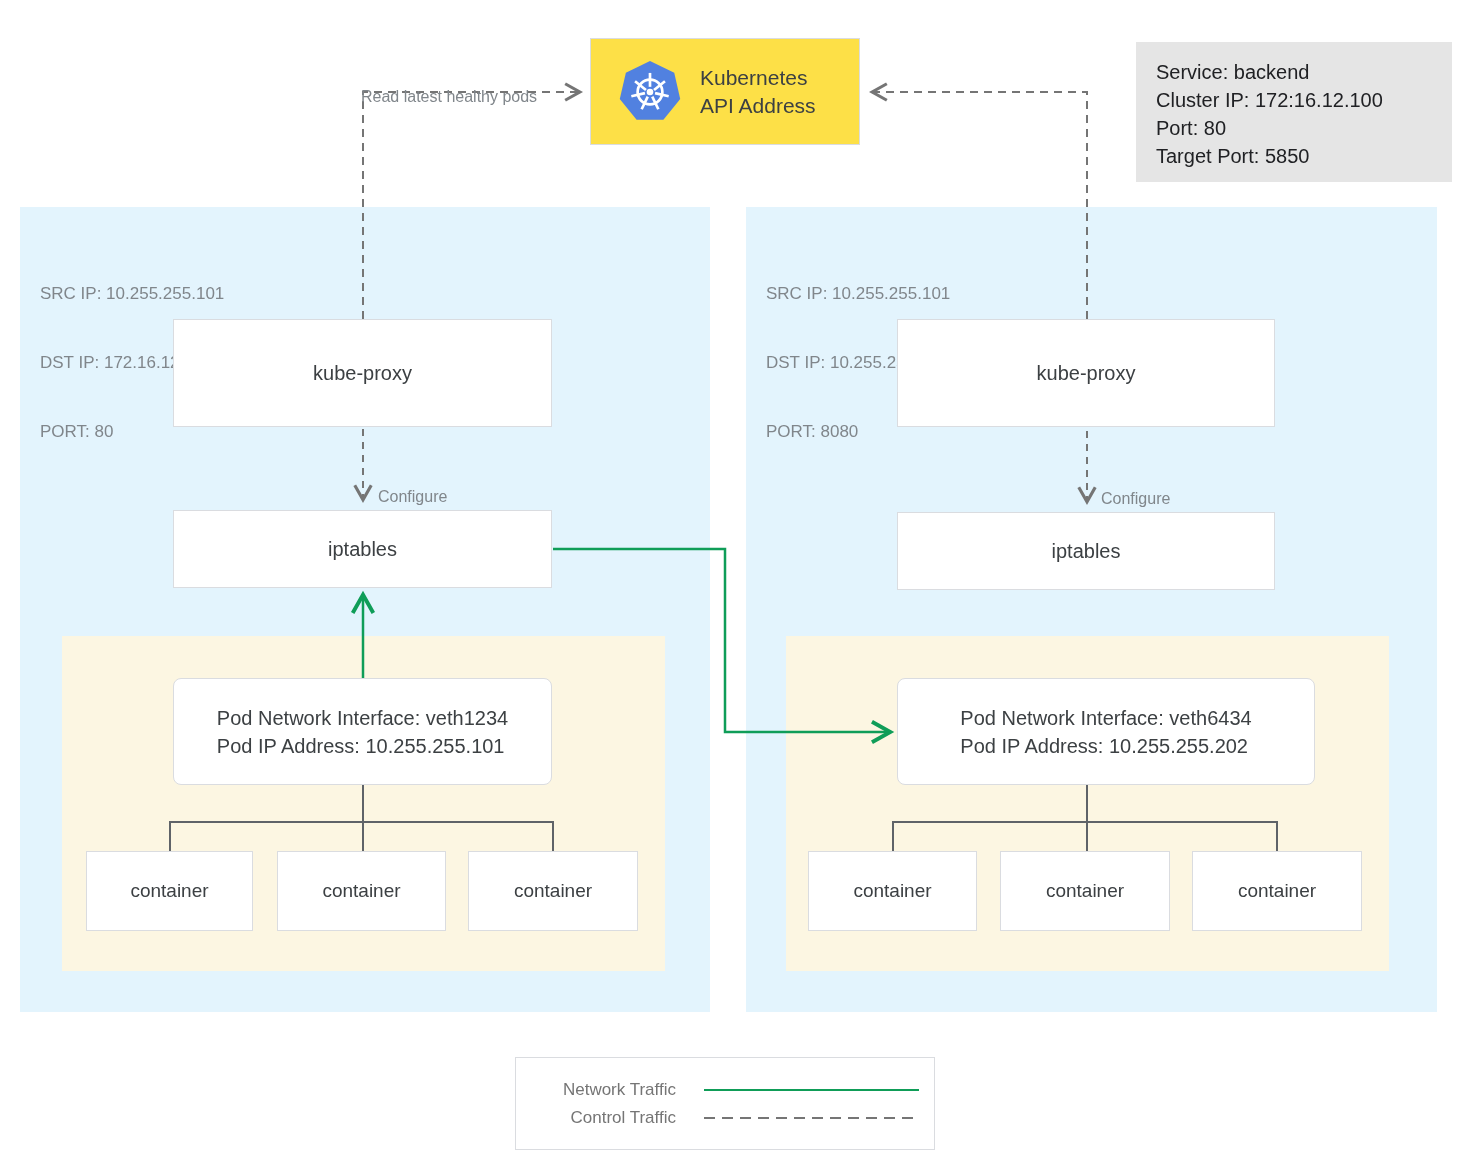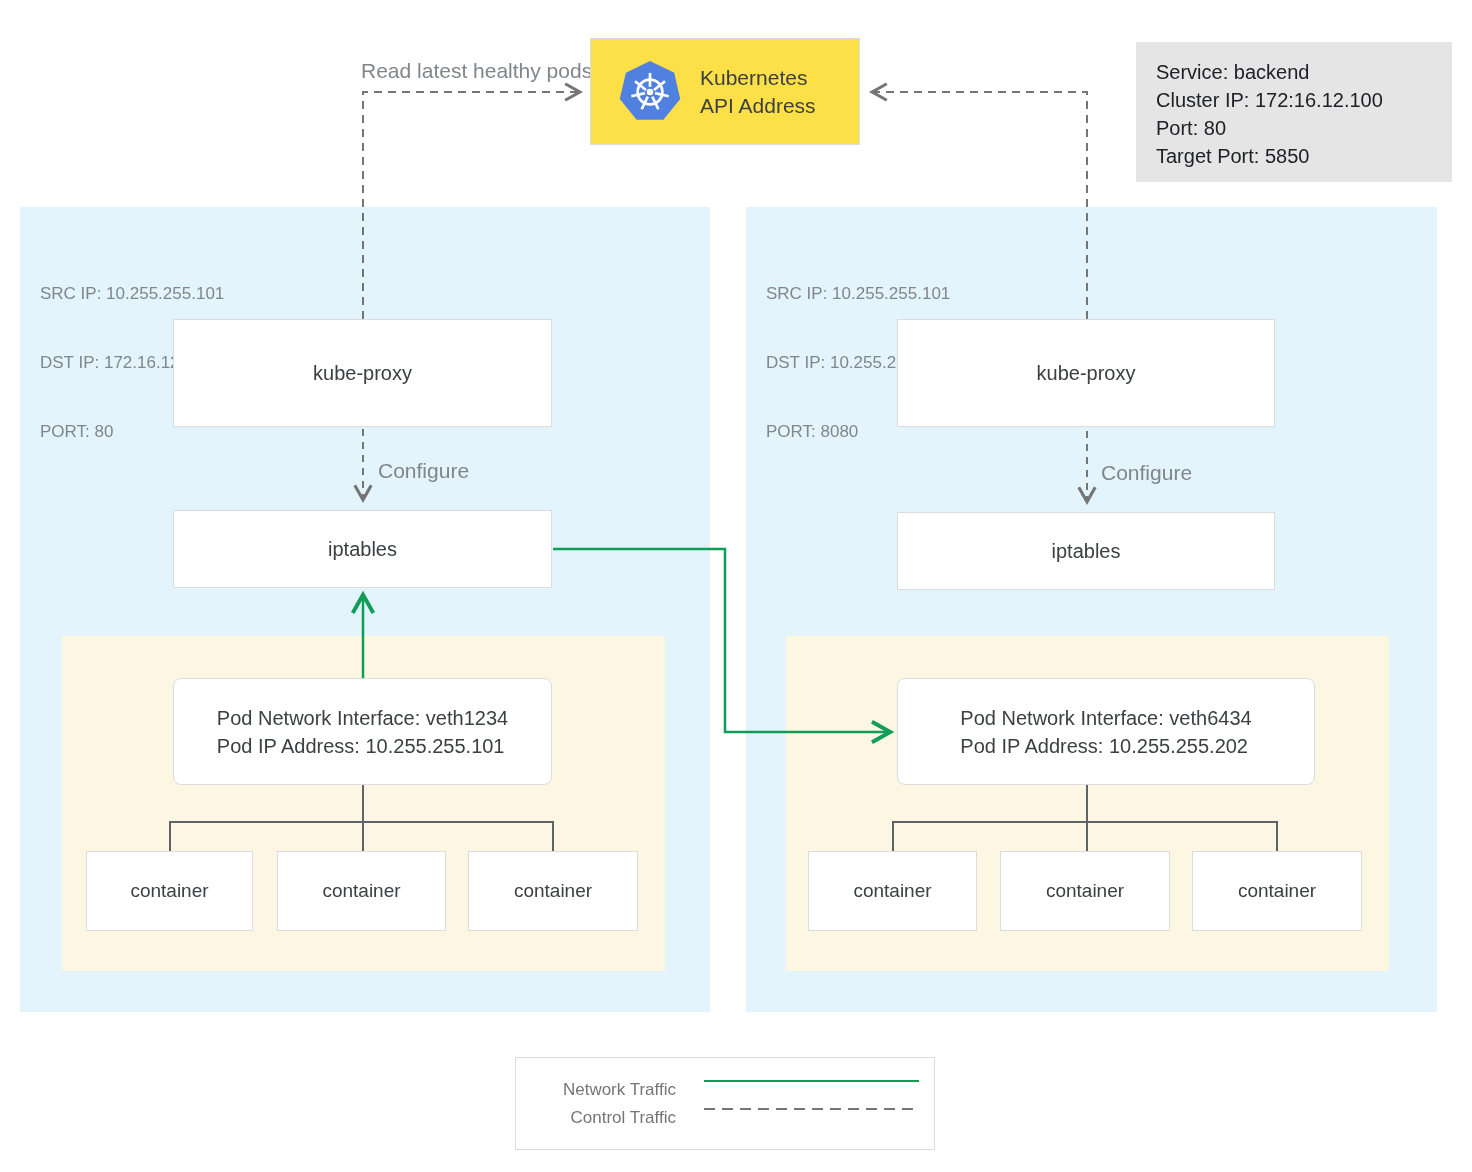--- a/index.html
+++ b/index.html
@@ -33,22 +33,23 @@
   .meta{
     position:absolute;
     color:#80868b;
     font-size:17px;
     line-height:23px;
     white-space:pre;
   }
   .annot{
     position:absolute;
     color:#80868b;
-    font-size:21px;
+    font-size:16px;
     white-space:nowrap;
+    margin-top:29px;
   }
   #api-server{
     position:absolute;
     left:590px;top:38px;width:270px;height:107px;
     background:#fde047;
     border:1px solid #dadce0;
     box-sizing:border-box;
     display:flex;
     align-items:center;
     padding-left:26px;
@@ -85,20 +86,21 @@
     border:1px solid #dadce0;
     box-sizing:border-box;
     display:flex;
     flex-direction:column;
     justify-content:center;
     gap:8px;
     padding:4px 0;
   }
   .legend-row{
     display:flex;
+    align-items:center;
   }
   .legend-label{
     flex:0 0 160px;
     text-align:right;
     color:#757575;
     font-size:17px;
   }
   .legend-sample{
     width:215px;
     height:0;

